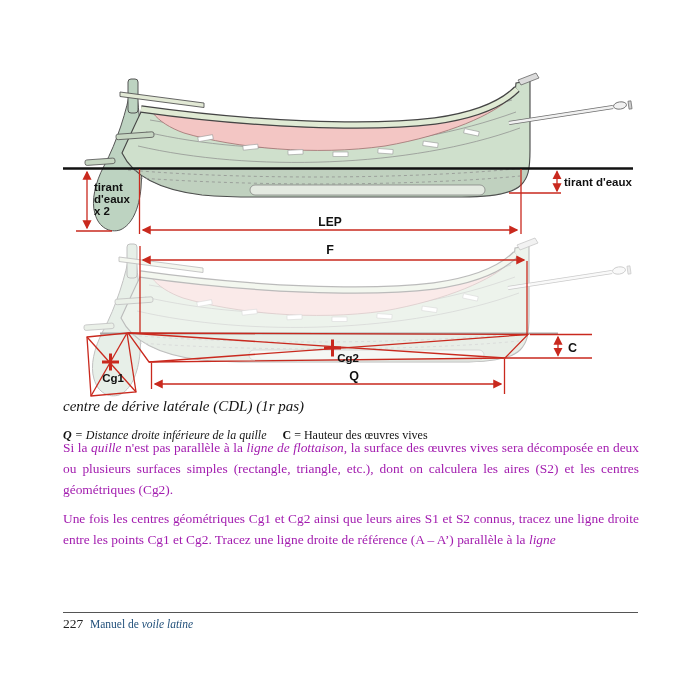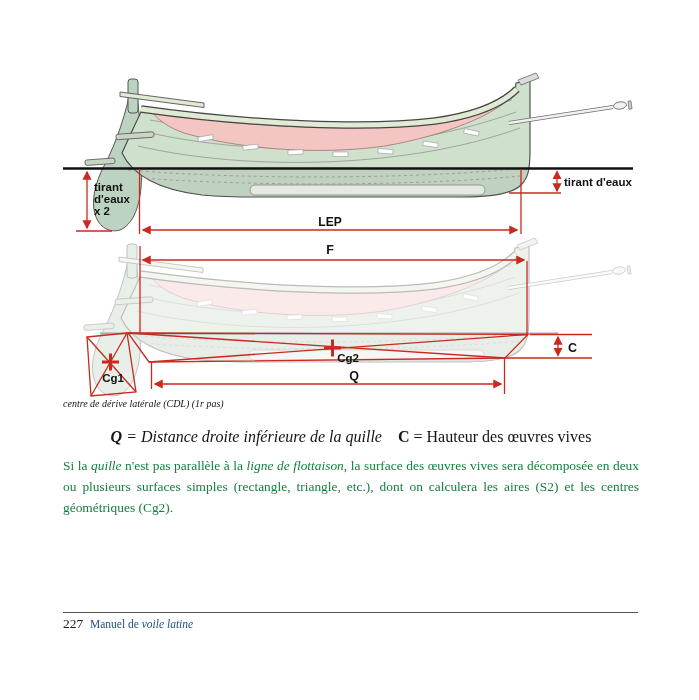--- a/index.html
+++ b/index.html
@@ -3,32 +3,32 @@
 <meta charset="utf-8">
 <style>
   html,body{margin:0;padding:0;}
   body{
     width:699px;height:700px;position:relative;background:#ffffff;
     font-family:"Liberation Serif", serif;color:#1c1c1c;overflow:hidden;
   }
   .abs{position:absolute;}
   svg text{font-family:"Liberation Sans", sans-serif;fill:#111;}
   .caption{
-    left:63px;top:398px;font-style:italic;font-size:10px;color:#141414;
+    left:63px;top:398px;font-style:italic;font-size:15px;color:#141414;
   }
   .legend{
-    left:63px;top:428px;width:576px;text-align:center;font-size:16px;color:#141414;
+    left:63px;top:428px;width:576px;font-size:12px;color:#141414;
   }
   .legend .sym-q{font-weight:bold;font-style:italic;}
   .legend .def-q{font-style:italic;}
   .legend .sym-c{font-weight:bold;}
   .legend .gap{display:inline-block;width:16px;}
   .bodytext{
-    left:63px;top:455px;width:576px;font-size:13.4px;line-height:21px;
-    text-align:justify;color:#15803d;
+    left:63px;top:437px;width:576px;font-size:13.4px;line-height:21px;
+    text-align:justify;color:#a21caf;
   }
   .bodytext p{margin:0 0 8px 0;}
   .it{font-style:italic;}
   .footer-rule{left:63px;top:612px;width:575px;height:0;border-top:1.6px solid #555;}
   .page-number{left:63px;top:616px;font-size:13.5px;color:#222;}
   .footer-title{left:90px;top:618px;width:575px;text-align:left;font-size:11.5px;color:#1f4e79;}
 </style>
 </head>
 <body>
 
@@ -160,19 +160,20 @@
 </svg>
 
 <div class="abs caption">centre de dérive latérale (CDL) (1r pas)</div>
 
 <div class="abs legend">
   <span class="sym-q">Q</span><span class="def-q"> = Distance droite inférieure de la quille</span><span class="gap"></span><span class="sym-c">C</span><span> = Hauteur des œuvres vives</span>
 </div>
 
 <div class="abs bodytext">
   <p><span>Si la </span><span class="it">quille</span><span> n'est pas parallèle à la </span><span class="it">ligne de flottaison</span><span>, la surface des œuvres vives sera décomposée en deux ou plusieurs surfaces simples (rectangle, triangle, etc.), dont on calculera les aires (S2) et les centres géométriques (Cg2).</span></p>
+  <p><span>Une fois les centres géométriques Cg1 et Cg2 ainsi que leurs aires S1 et S2 connus, tracez une ligne droite entre les points Cg1 et Cg2. Tracez une ligne droite de référence (A – A’) parallèle à la </span><span class="it">ligne</span></p>
 </div>
 
 <div class="abs footer-rule"></div>
 <div class="abs page-number">227</div>
 <div class="abs footer-title">
   <span>Manuel de </span><span class="it">voile latine</span>
 </div>
 
 </body></html>

